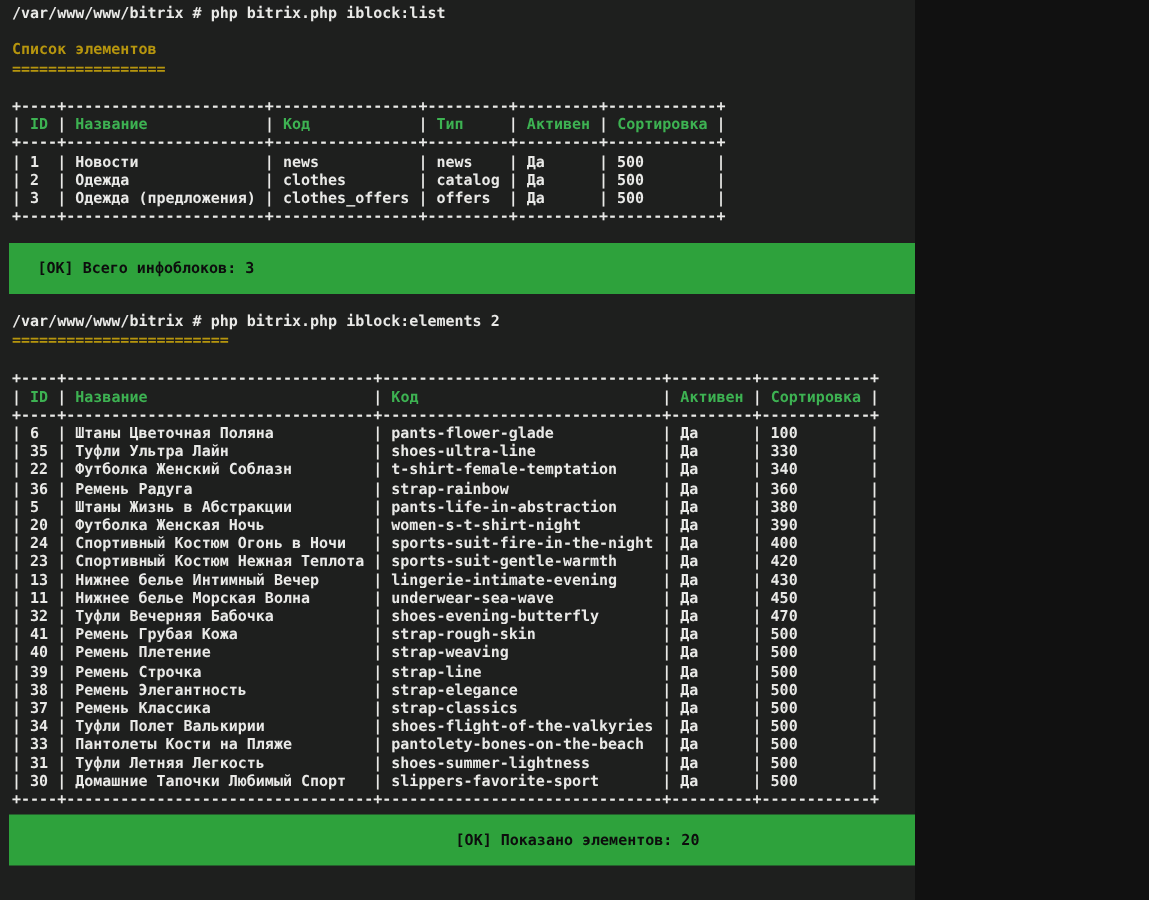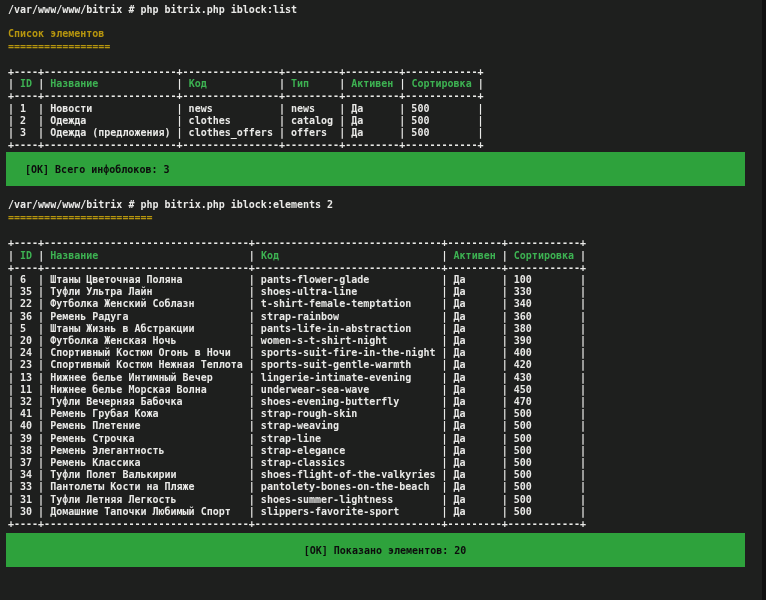--- a/index.html
+++ b/index.html
@@ -5,21 +5,21 @@
   :root {
     --bg: #1e1f1e;
     --fg: #e9e9e7;
     --yellow: #b6950e;
     --green: #3db252;
     --bar-green: #2ea23c;
     --bar-text: #0d0d0d;
   }
   html, body { margin: 0; padding: 0; background: #111; }
   .screen {
-    width: 762px;
+    width: 610px;
     height: 600px;
     background: var(--bg);
     overflow: hidden;
     box-sizing: border-box;
     padding: 3px 0 4px 8px;
     position: relative;
   }
   .line {
     margin: 0;
     font-family: "DejaVu Sans Mono", "Liberation Mono", monospace;
@@ -42,21 +42,21 @@
     width: 739px;
     height: 34px;
     margin-left: -2px;
     background: var(--bar-green);
     display: flex;
     align-items: center;
     box-sizing: border-box;
     padding-left: 19px;
   }
   .okbar .line { color: var(--bar-text); }
-  #okbar1 { margin-top: 1px; }
+  #okbar1 { margin-top: 11px; }
   #okbar2 { margin-top: 3px; justify-content: center; }
 </style>
 </head>
 <body>
 
 <div class="screen">
 
   <pre class="line" id="cmd1">/var/www/www/bitrix # php bitrix.php iblock:list</pre>
 
   <pre class="line title" id="title1">Список элементов</pre>

